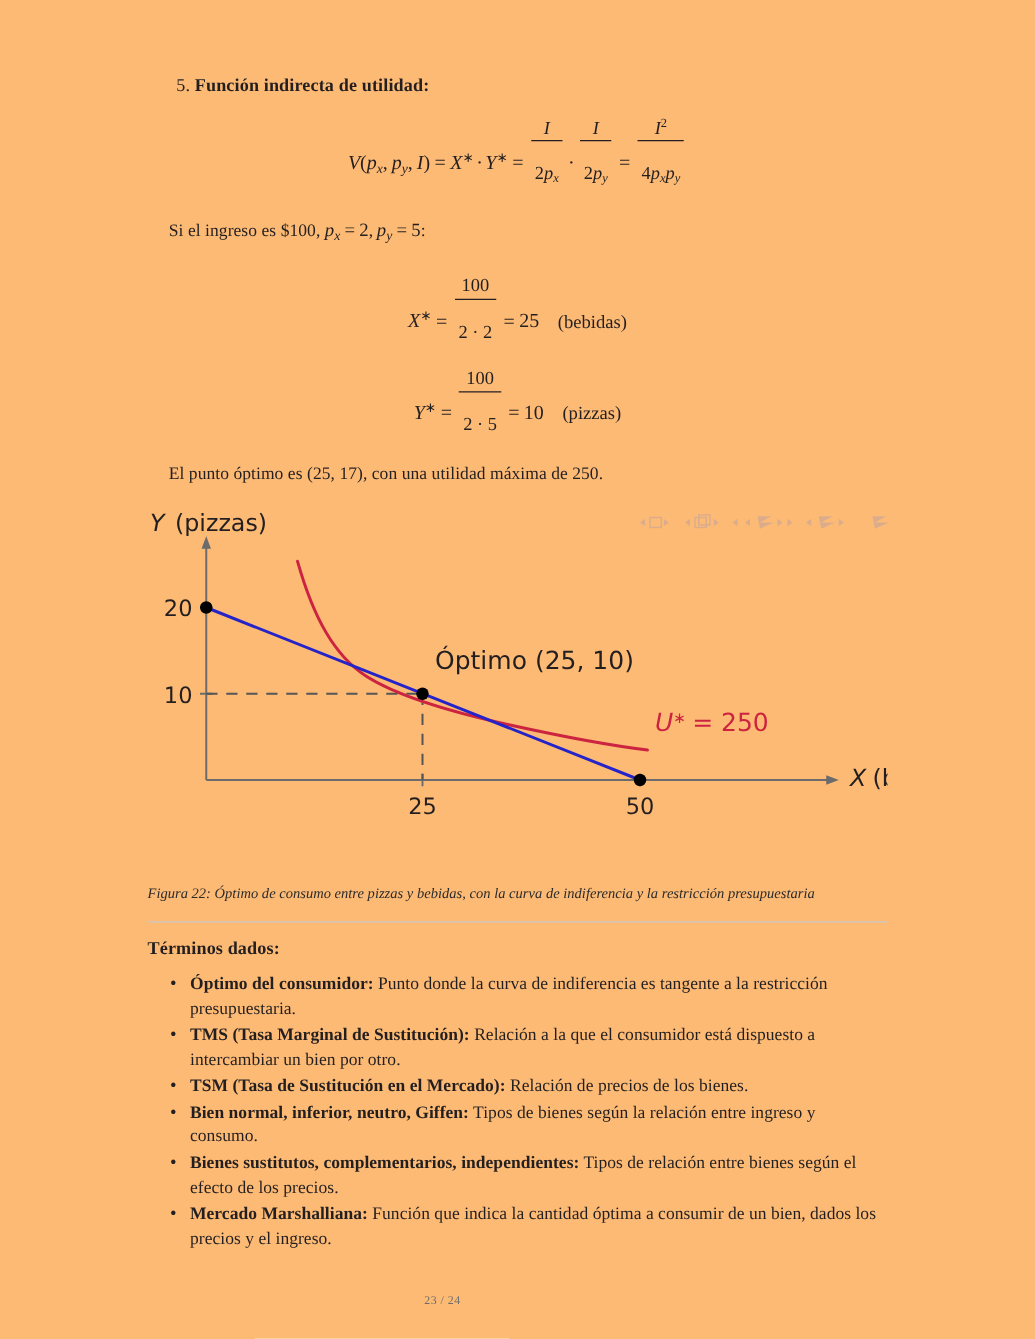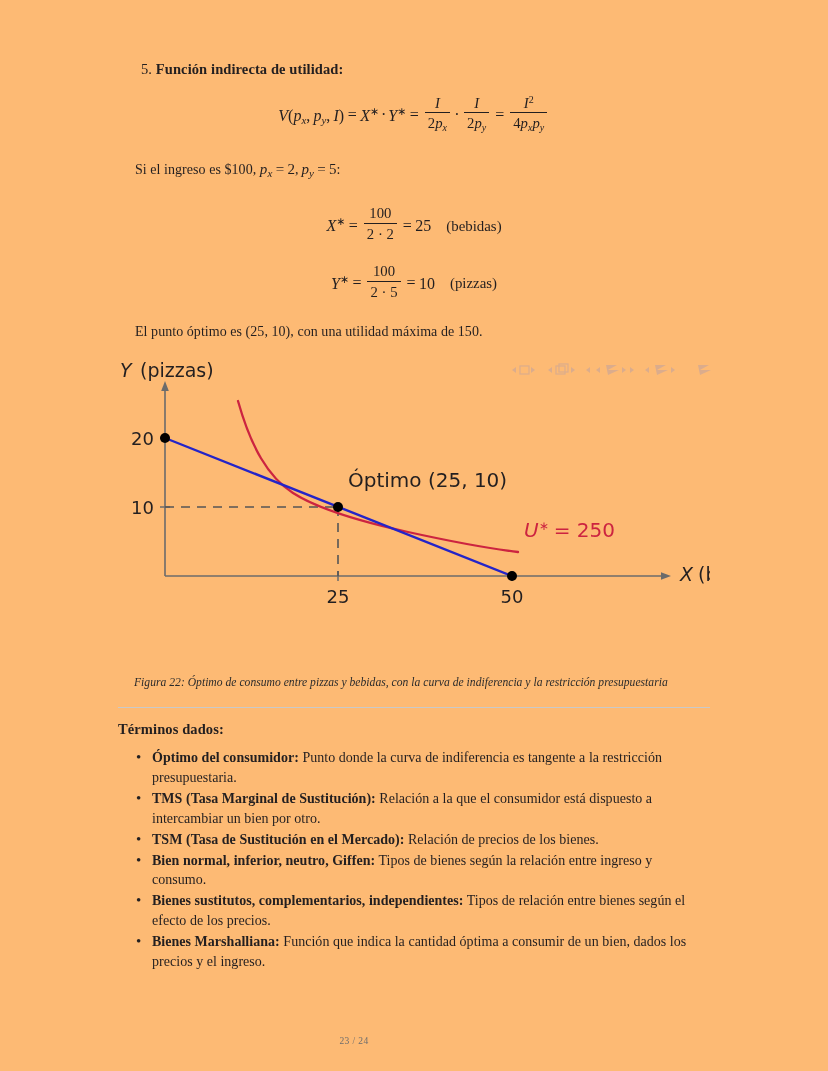--- a/index.html
+++ b/index.html
@@ -57,38 +57,38 @@
   .op{padding:0 .22em;}
   .opn{padding:0 .12em;}
   .frac{
     display:inline-block;
     vertical-align:-0.52em;
     text-align:center;
     line-height:1.08;
     margin:0 .14em;
   }
   .frac .nu{display:block;padding:0 .22em 1px .22em;font-size:.92em;}
-  .frac .de{display:block;border-top:1.2px solid #231f20;padding:3px .22em 0 .22em;font-size:.92em;}
+  .frac .de{display:block;border-top:1.2px solid #231f20;padding:19px .22em 0 .22em;font-size:.92em;}
   .rm{font-style:normal;}
   .txtpar{font-style:normal;padding-left:1.0em;font-size:.93em;}
 
   
   .figure{position:relative;width:592px;height:300px;margin:0;}
   .chart-svg{display:block;}
   .navbar-artifact{
     position:absolute;
     left:390px;top:3px;
     opacity:.30;
   }
 
   .caption{
     font-style:italic;
     font-size:11.6px;
     line-height:1.4;
-    margin:16px;
+    margin:0;
     color:#2b2b2b;
     letter-spacing:.02px;
   }
   .rule{
     border:0;
     border-top:1px solid #c9c9c9;
     margin:14px 0 0 0;
     width:100%;
   }
   .section-head{
@@ -152,21 +152,21 @@
       <span class="mi">X</span><span class="sup rm">∗</span><span class="op rm">=</span><span class="frac"><span class="nu rm">100</span><span class="de rm">2 · 2</span></span><span class="op rm">=</span><span class="rm">25</span><span class="txtpar">(bebidas)</span>
     </div>
 
     <div class="math-block" style="margin-top:21px;">
       <span class="mi">Y</span><span class="sup rm">∗</span><span class="op rm">=</span><span class="frac"><span class="nu rm">100</span><span class="de rm">2 · 5</span></span><span class="op rm">=</span><span class="rm">10</span><span class="txtpar">(pizzas)</span>
     </div>
 
 
 
 
-    <p class="para" style="margin-top:21px;">El punto óptimo es (25, 10), con una utilidad máxima de 150.</p>
+    <p class="para" style="margin-top:21px;">El punto óptimo es (25, 17), con una utilidad máxima de 250.</p>
 
     <div class="figure" style="margin-top:10px;">
       <svg class="chart-svg" width="592" height="272" viewBox="0 0 592 272">
 
         <text x="2" y="18" font-family="'DejaVu Sans', sans-serif" font-size="19" font-style="italic" fill="#231f20">Y</text>
         <text x="22" y="18" font-family="'DejaVu Sans', sans-serif" font-size="19" fill="#231f20">(pizzas)</text>
 
         <line x1="47" y1="30" x2="47" y2="217" stroke="#6b6b6b" stroke-width="1.6"></line>
         <polygon points="47,22 43.2,32 50.8,32" fill="#6b6b6b"></polygon>
 
@@ -253,21 +253,21 @@
         <b>Bien normal, inferior, neutro, Giffen:</b>
         <span>Tipos de bienes según la relación entre ingreso y consumo.</span>
       </li>
       <li>
         <span class="bullet">•</span>
         <b>Bienes sustitutos, complementarios, independientes:</b>
         <span>Tipos de relación entre bienes según el efecto de los precios.</span>
       </li>
       <li>
         <span class="bullet">•</span>
-        <b>Bienes Marshalliana:</b>
+        <b>Mercado Marshalliana:</b>
         <span>Función que indica la cantidad óptima a consumir de un bien, dados los precios y el ingreso.</span>
       </li>
     </ul>
 
   </div>
 
   <div class="footer">23 / 24</div>
 </div>
 
 </body></html>

